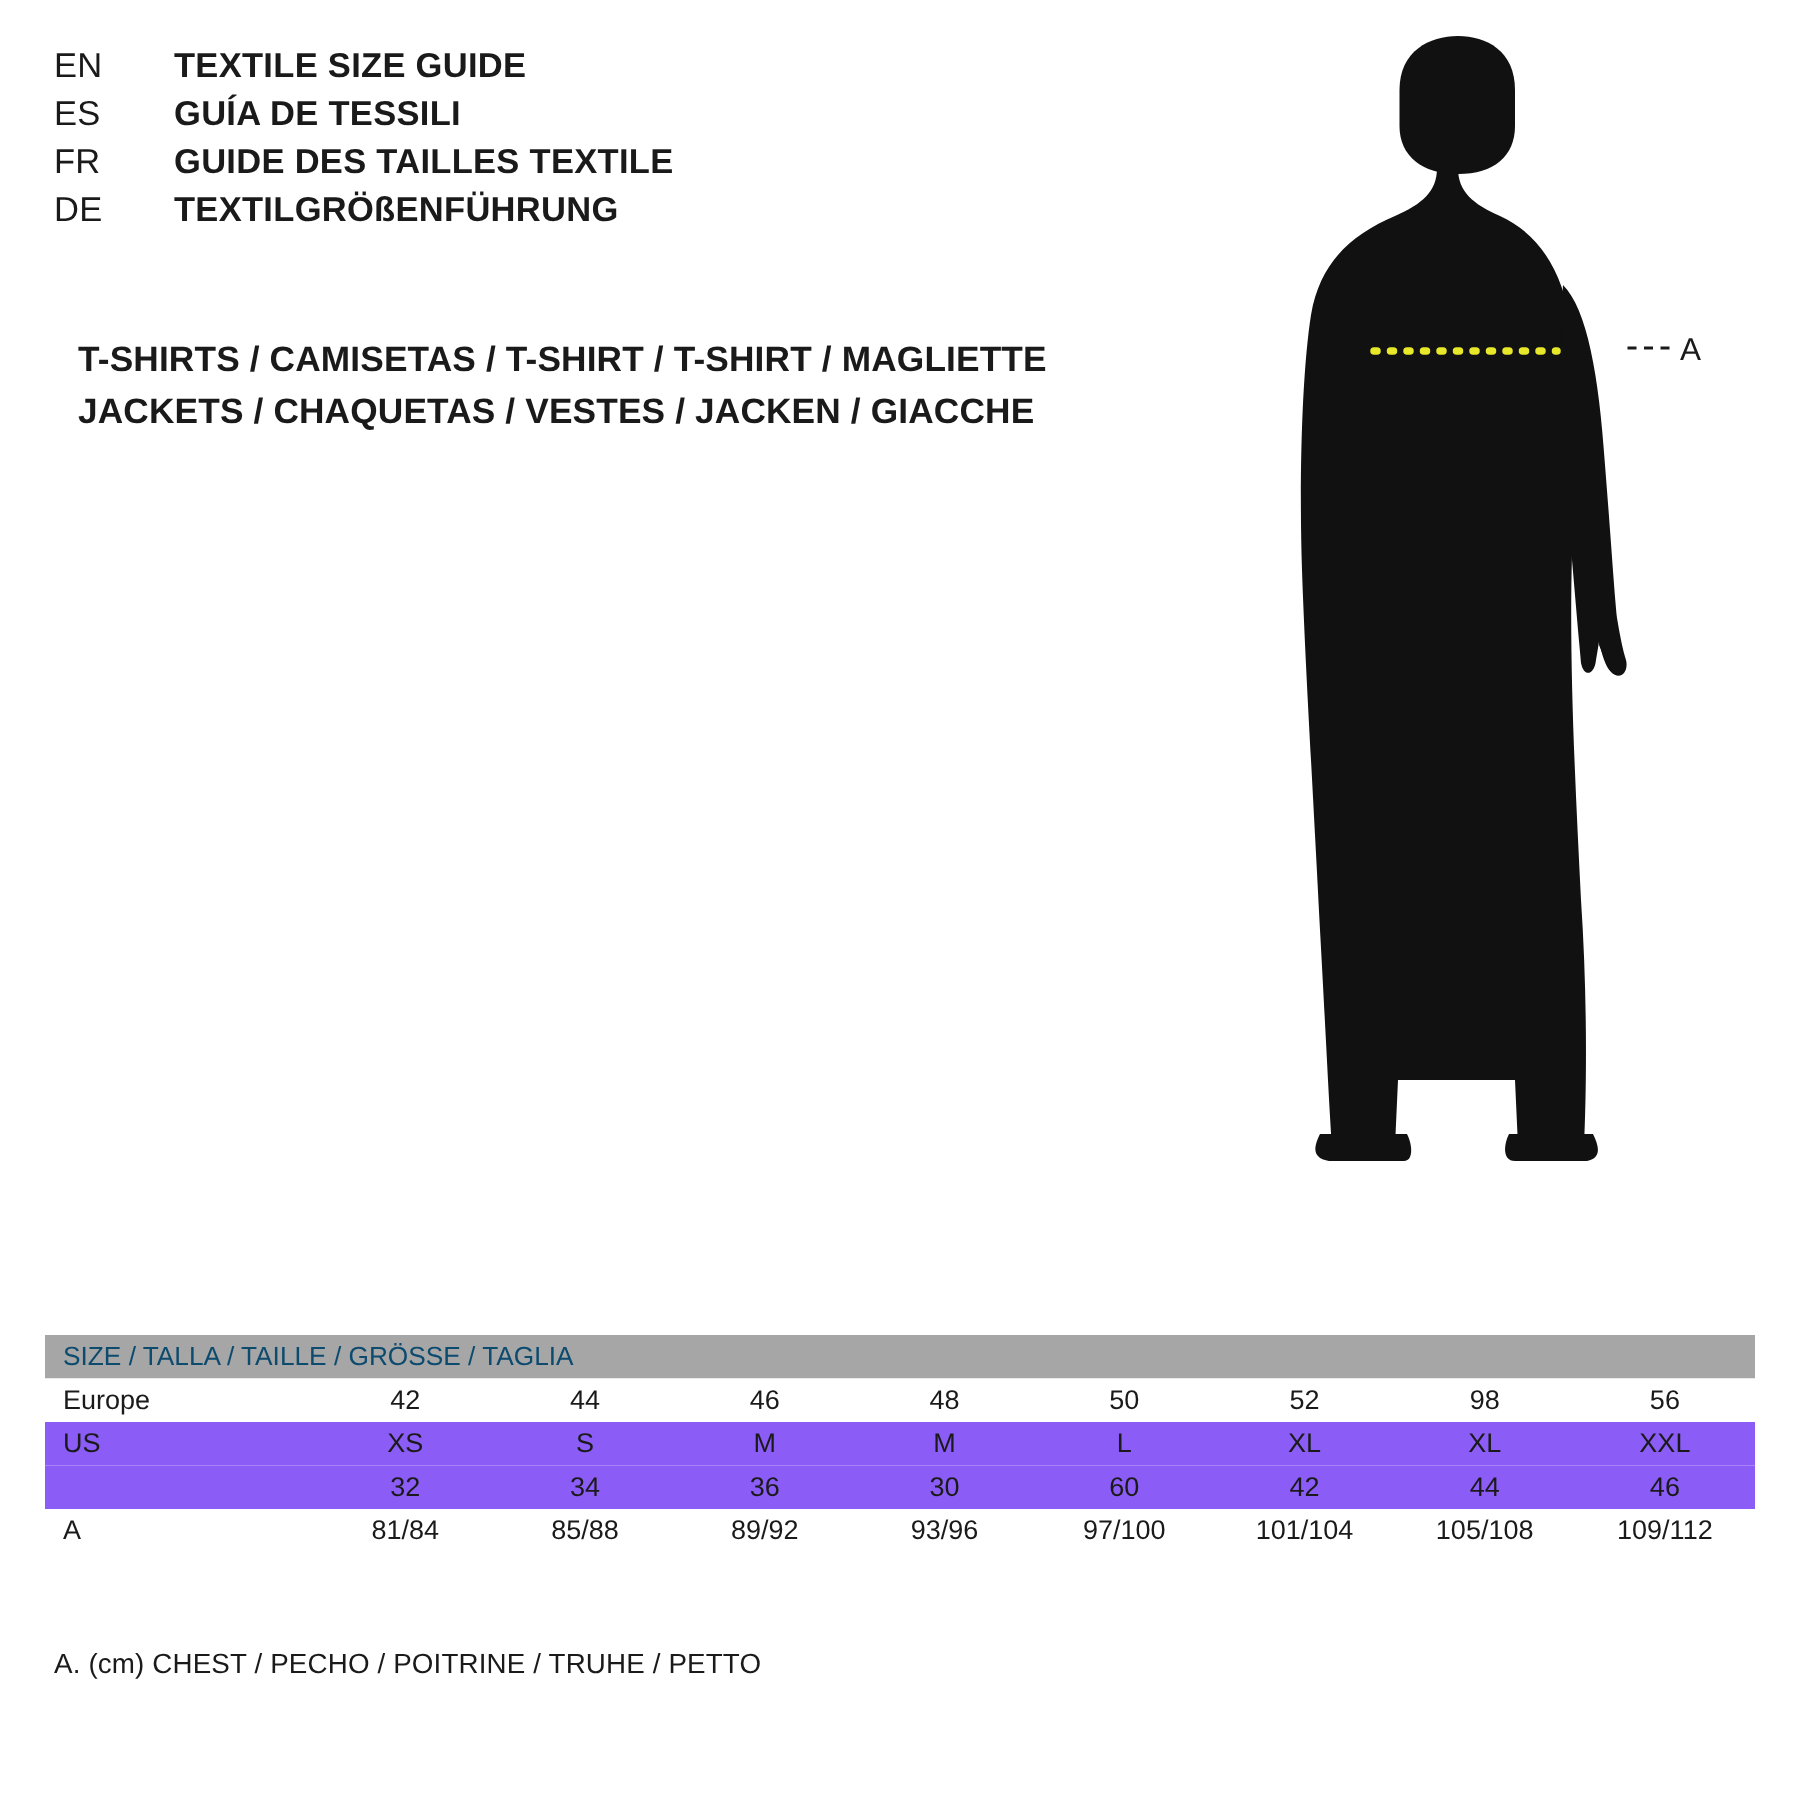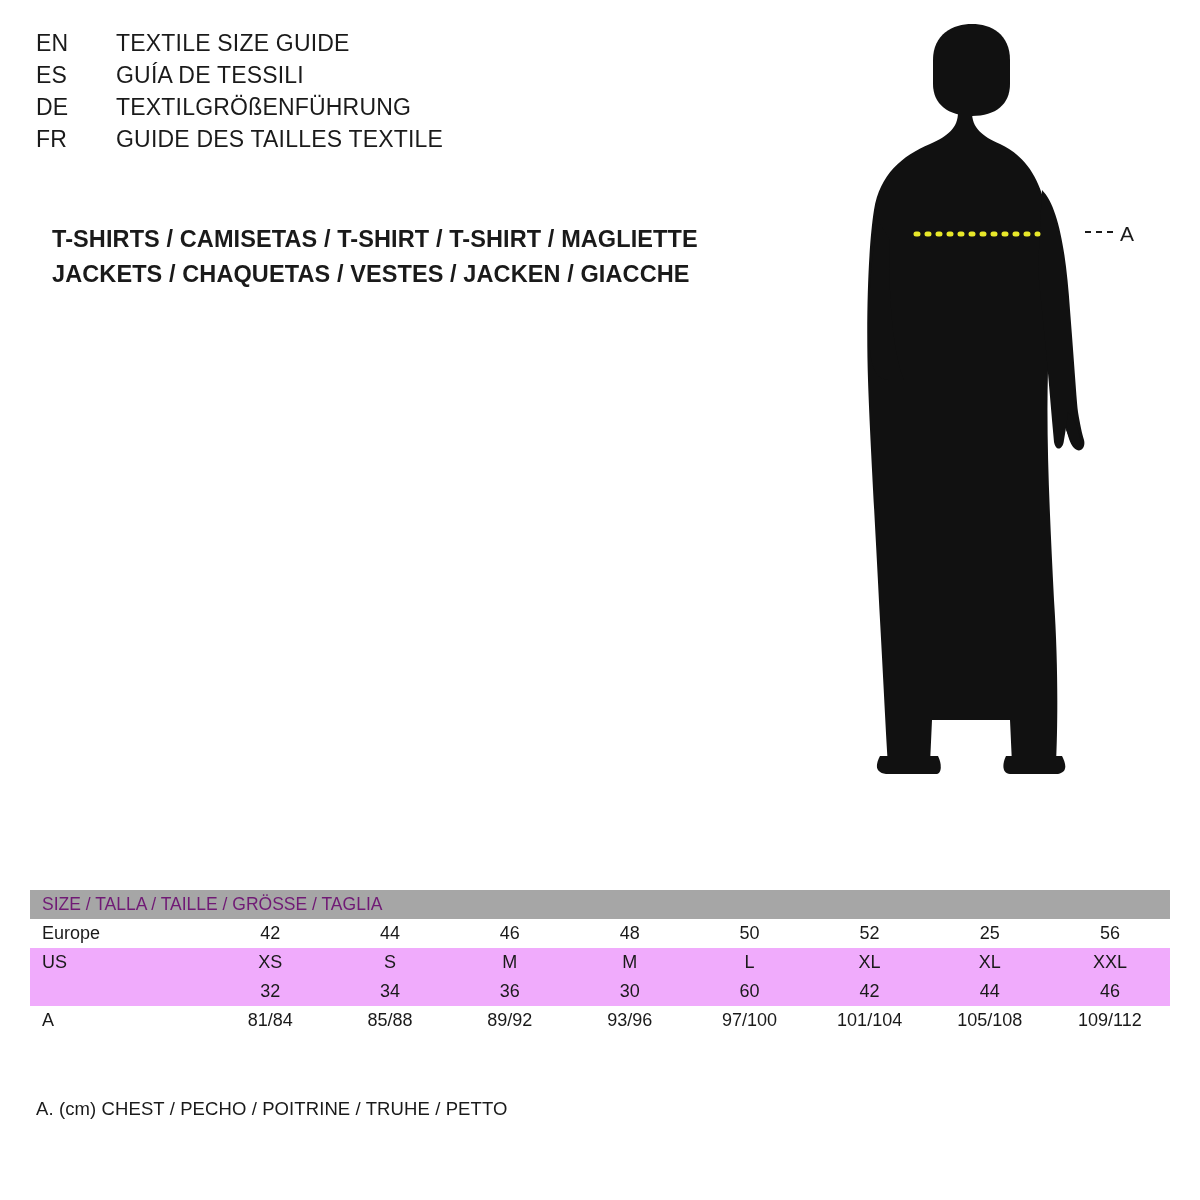--- a/index.html
+++ b/index.html
@@ -35,21 +35,21 @@
     height: 32px;
     font-size: 23px;
     letter-spacing: 0.2px;
   }
   .lang-code {
     width: 80px;
     flex: 0 0 80px;
     font-weight: 400;
   }
   .lang-text {
-    font-weight: 400;
+    font-weight: 700;
   }
 
   .category-lines {
     position: absolute;
     left: 52px;
     top: 222px;
     width: 760px;
   }
   .category-line {
     font-size: 23.5px;
@@ -102,26 +102,26 @@
     border-collapse: collapse;
     font-size: 18px;
   }
   table.sizes td {
     padding: 0;
     height: 29px;
     vertical-align: middle;
   }
   .row-head td {
     background: #a6a6a6;
-    color: #701a75;
+    color: #0c4a6e;
     font-size: 17.5px;
     height: 30px;
   }
   .row-light td { background: #ffffff; }
-  .row-grey td  { background: #f0abfc; margin-top: 10px; }
+  .row-grey td  { background: #8b5cf6; margin-top: 10px; }
 
   .cell-label {
     text-align: left;
     padding-left: 12px !important;
     width: 170px;
   }
   .cell-val {
     text-align: center;
     width: 121px;
   }
@@ -142,26 +142,26 @@
   <div class="lang-list">
     <div class="lang-row">
       <span class="lang-code">EN</span>
       <span class="lang-text">TEXTILE SIZE GUIDE</span>
     </div>
     <div class="lang-row">
       <span class="lang-code">ES</span>
       <span class="lang-text">GUÍA DE TESSILI</span>
     </div>
     <div class="lang-row">
+      <span class="lang-code">FR</span>
+      <span class="lang-text">GUIDE DES TAILLES TEXTILE</span>
+    </div>
+    <div class="lang-row">
       <span class="lang-code">DE</span>
       <span class="lang-text">TEXTILGRÖßENFÜHRUNG</span>
-    </div>
-    <div class="lang-row">
-      <span class="lang-code">FR</span>
-      <span class="lang-text">GUIDE DES TAILLES TEXTILE</span>
     </div>
   </div>
 
   <div class="category-lines">
     <div class="category-line">T-SHIRTS / CAMISETAS / T-SHIRT / T-SHIRT / MAGLIETTE</div>
     <div class="category-line">JACKETS / CHAQUETAS / VESTES / JACKEN / GIACCHE</div>
   </div>
 
   <div class="figure">
     <svg width="360" height="760" viewBox="0 0 360 760" xmlns="http://www.w3.org/2000/svg">
@@ -207,21 +207,21 @@
       </tr>
 
       <tr class="row-light">
         <td class="cell-label">Europe</td>
         <td class="cell-val">42</td>
         <td class="cell-val">44</td>
         <td class="cell-val">46</td>
         <td class="cell-val">48</td>
         <td class="cell-val">50</td>
         <td class="cell-val">52</td>
-        <td class="cell-val">25</td>
+        <td class="cell-val">98</td>
         <td class="cell-val">56</td>
       </tr>
 
       <tr class="row-grey">
         <td class="cell-label">US</td>
         <td class="cell-val">XS</td>
         <td class="cell-val">S</td>
         <td class="cell-val">M</td>
         <td class="cell-val">M</td>
         <td class="cell-val">L</td>

